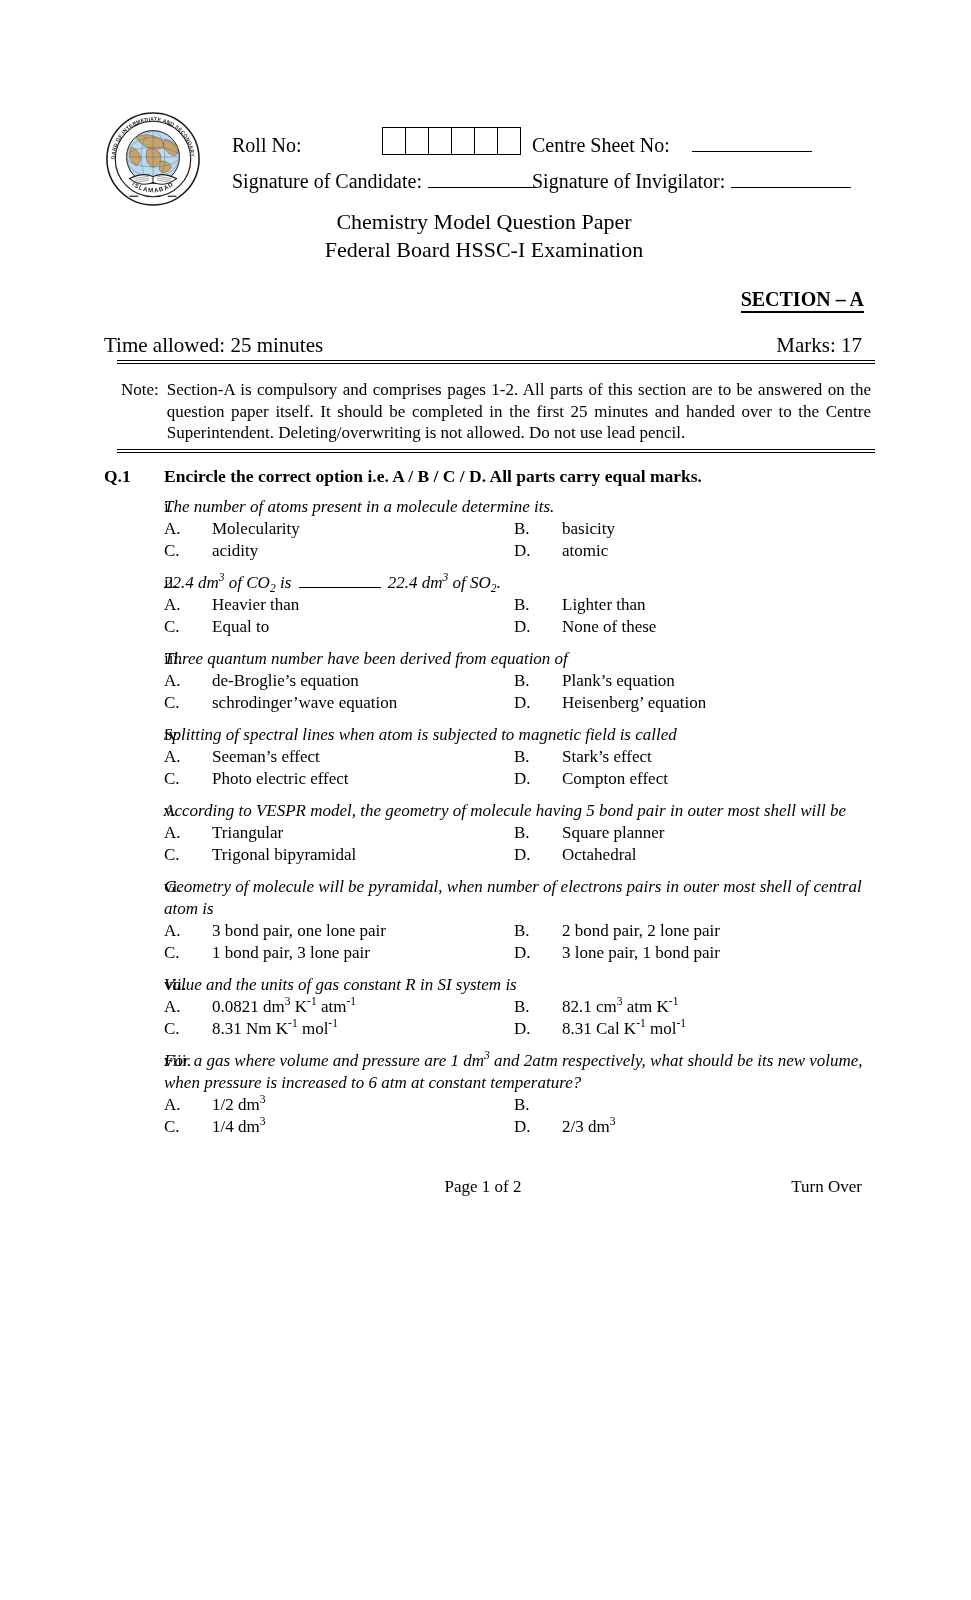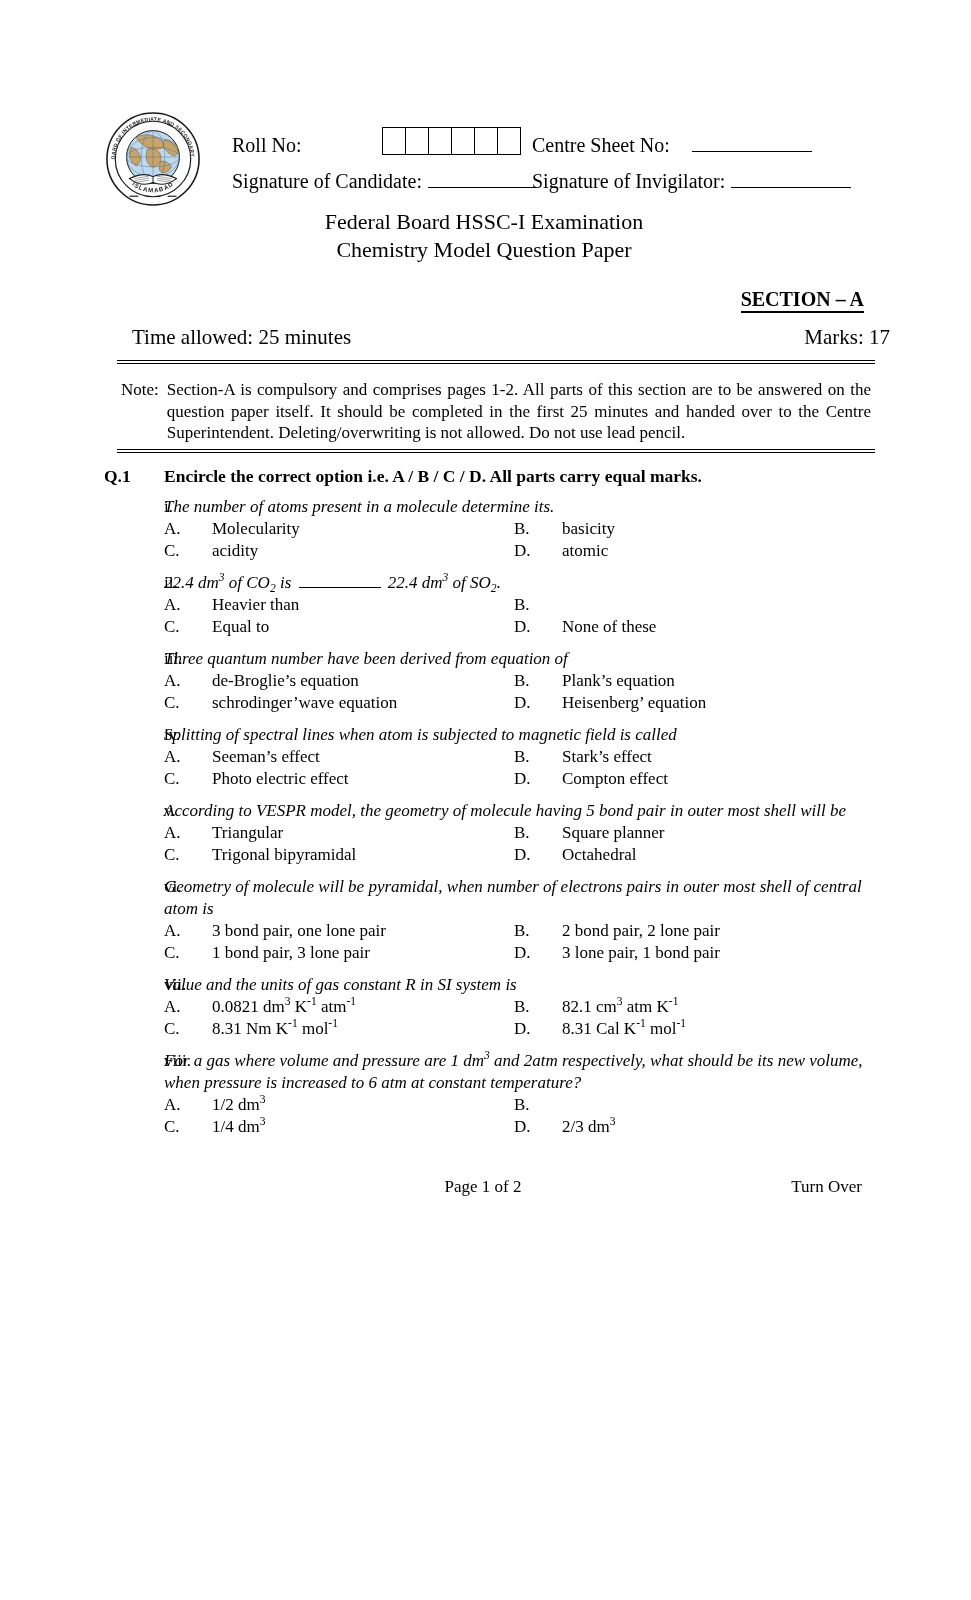--- a/index.html
+++ b/index.html
@@ -100,27 +100,26 @@
   }
   .section-title span {
     border-bottom: 2px solid #000;
     padding-bottom: 1px;
   }
 
   
   .timemarks {
     position: absolute;
     left: 104px;
-    top: 324px;
+    top: 332px;
     width: 758px;
     display: flex;
     justify-content: space-between;
     font-size: 21px;
     line-height: 26px;
-    margin-left: 28px;
   }
 
   
   .note {
     position: absolute;
     left: 117px;
     top: 360px;
     width: 758px;
     border-top: 4px double #000;
     border-bottom: 4px double #000;
@@ -305,22 +304,22 @@
       <div class="hdr-line">
         <span>Centre Sheet No:</span><span class="blankline bl-ans"></span>
       </div>
       <div class="hdr-line">
         <span>Signature of Invigilator:</span><span class="blankline bl-inv"></span>
       </div>
     </div>
   </div>
 
   <div class="title-block">
+    <div class="title-line">Chemistry Model Question Paper</div>
     <div class="title-line">Federal Board HSSC-I Examination</div>
-    <div class="title-line">Chemistry Model Question Paper</div>
   </div>
 
   <div class="section-title">
     <span>SECTION – A</span>
   </div>
 
   <div class="timemarks">
     <div>Time allowed: 25 minutes</div>
     <div>Marks: 17</div>
   </div>
@@ -368,20 +367,21 @@
         <div class="q-rn">ii.</div>
         <div class="q-body">
           <div class="q-stem">22.4 dm<sup>3</sup> of CO<sub>2</sub> is <span class="gapline"></span> 22.4 dm<sup>3</sup> of SO<sub>2</sub>.</div>
           <div class="opt-row">
             <div class="opt">
               <div class="opt-k">A.</div>
               <div class="opt-t">Heavier than</div>
             </div>
             <div class="opt">
               <div class="opt-k">B.</div>
+              <div class="opt-t">Lighter than</div>
             </div>
           </div>
           <div class="opt-row">
             <div class="opt">
               <div class="opt-k">C.</div>
               <div class="opt-t">Equal to</div>
             </div>
             <div class="opt">
               <div class="opt-k">D.</div>
               <div class="opt-t">None of these</div>

